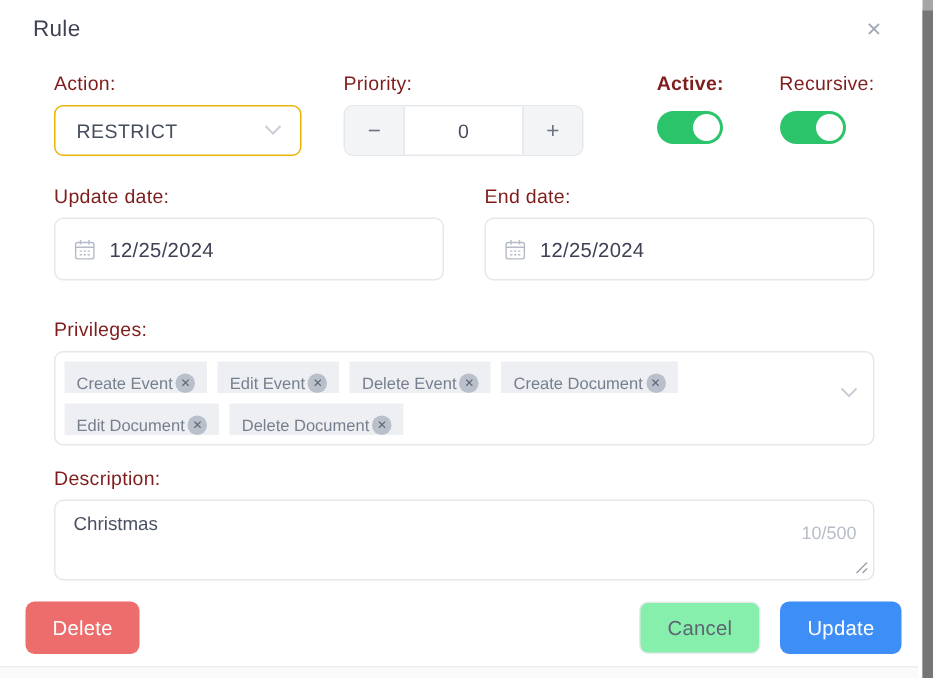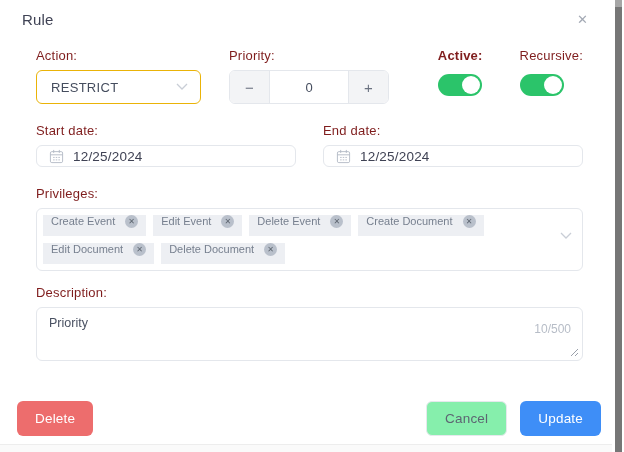--- a/index.html
+++ b/index.html
@@ -40,33 +40,33 @@
   .step-btn.minus { border-right:1px solid #e4e7ec; }
   .step-btn.plus  { border-left:1px solid #e4e7ec; }
   .step-value { flex:1; display:flex; align-items:center; justify-content:center; font-size:13px; color:#454d5e; }
 
   .switch { width:44px; height:22px; border-radius:11px; position:relative; margin-top:11px; cursor:pointer; background:#2bc46a; }
   .switch .knob { position:absolute; top:2px; right:2px; width:18px; height:18px; border-radius:50%; background:#fff; }
 
   .row2 { display:flex; gap:27px; margin-top:19px; }
   .row2 > div { flex:1; }
   .date-input {
-    height:22px; border:1px solid #e4e7ec; border-radius:6px; background:#fff;
+    height:42px; border:1px solid #e4e7ec; border-radius:6px; background:#fff;
     display:flex; align-items:center; padding:0 12px; cursor:text;
   }
   .cal-icon { color:#b4bbc6; display:flex; margin-right:9px; }
   .date-value { font-size:13.5px; color:#3f4254; letter-spacing:.2px; }
 
-  .priv-section { margin-top:19px; }
+  .priv-section { margin-top:25px; }
   .priv-box {
     position:relative; min-height:54px; border:1px solid #e4e7ec; border-radius:6px; background:#fff;
     padding:6px 26px 6px 6px; display:flex; flex-wrap:wrap; gap:7px; align-content:flex-start; cursor:pointer;
   }
   .tag {
-    display:inline-flex; align-items:flex-start; gap:10px; background:#edeff3; border-radius:0;
+    display:inline-flex; align-items:flex-end; gap:2px; background:#edeff3; border-radius:0;
     height:21px; padding:0 8px; font-size:11px; color:#767f8e; white-space:nowrap;
   }
   .tag-remove {
     width:13px; height:13px; border-radius:50%; background:#b9c0cb; color:#5d6570;
     display:inline-flex; align-items:center; justify-content:center; font-size:8px; line-height:1; cursor:pointer;
   }
   .ms-chev { position:absolute; right:10px; top:23px; color:#c9ced6; display:flex; }
 
   .desc-section { margin-top:14px; }
   .desc-box { position:relative; height:54px; border:1px solid #e4e7ec; border-radius:6px; background:#fff; cursor:text; }
@@ -128,21 +128,21 @@
     <div class="col-recursive">
       <div class="field-label">Recursive:</div>
       <div class="switch" style="background: rgb(43, 196, 106);">
         <span class="knob"></span>
       </div>
     </div>
   </div>
 
   <div class="row2">
     <div>
-      <div class="field-label">Start date:</div>
+      <div class="field-label">Update date:</div>
       <div class="date-input">
         <span class="cal-icon">
           <svg width="15" height="15" viewBox="0 0 16 16">
               <rect x="1.5" y="2.8" width="13" height="11.7" rx="1.5" fill="none" stroke="currentColor"></rect>
               <line x1="1.5" y1="6.2" x2="14.5" y2="6.2" stroke="currentColor"></line>
               <line x1="5" y1="1" x2="5" y2="4.2" stroke="currentColor"></line>
               <line x1="11" y1="1" x2="11" y2="4.2" stroke="currentColor"></line>
               <line x1="4.4" y1="9" x2="11.6" y2="9" stroke="currentColor" stroke-dasharray="1.6 1.2"></line>
               <line x1="4.4" y1="11.6" x2="11.6" y2="11.6" stroke="currentColor" stroke-dasharray="1.6 1.2"></line>
             </svg>
@@ -206,21 +206,21 @@
         <span class="tag">
           <span>Delete Document</span>
           <span class="tag-remove">✕</span>
         </span>
       </div>
   </div>
 
   <div class="desc-section">
     <div class="field-label">Description:</div>
     <div class="desc-box">
-      <div class="desc-text">Priority</div>
+      <div class="desc-text">Christmas</div>
       <div class="desc-counter">10/500</div>
       <span class="resize-handle">
         <svg width="9" height="9" viewBox="0 0 9 9">
             <path d="M8 1L1 8M8 5L5 8" stroke="#9aa0aa" stroke-width="1" fill="none"></path>
           </svg>
       </span>
     </div>
   </div>
 
 </div>

